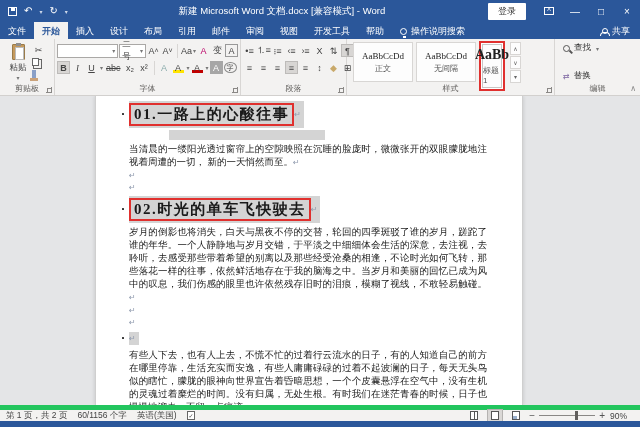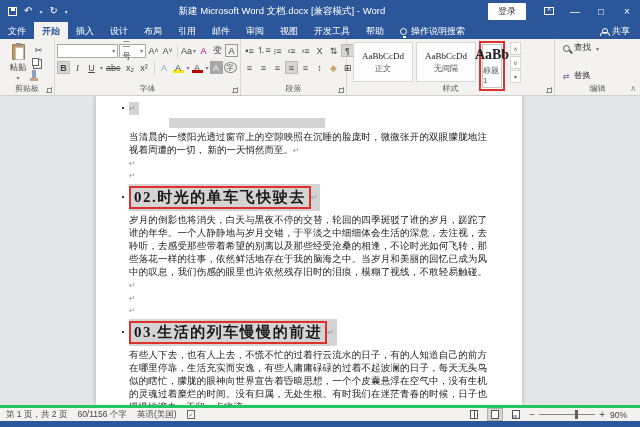--- a/index.html
+++ b/index.html
@@ -101,21 +101,21 @@
   .hrow { display:flex; align-items:center; margin-left:-8px; }
   .hbullet { font-weight:bold; color:#000; font-size:12px; width:8px; }
   .hsel { background:#d4d4d4; display:inline-flex; align-items:center; padding:2px 3px 2px 0; }
   .hbox { border:2px solid #e0302e; padding:0 3px; font-size:15px; font-weight:bold; letter-spacing:1.5px; white-space:nowrap; background:#d4d4d4; }
   .pm { color:#8f9aae; font-size:8px; font-family:"DejaVu Sans",sans-serif; }
   .selband { background:#d4d4d4; height:10px; width:156px; margin:2px 0 2px 40px; }
   .bodyp { font-size:9.5px; line-height:13px; text-align:justify; margin-top:3px; }
   .pline { height:12px; line-height:12px; }
 
   
-  .statusbar { height:16px; background:#f3f2f1; border-top:3px solid #22c55e; display:flex; align-items:center; padding:0 6px; gap:10px; font-size:8.5px; color:#444; flex:0 0 auto; }
+  .statusbar { height:16px; background:#f3f2f1; border-top:5px solid #22c55e; display:flex; align-items:center; padding:0 6px; gap:10px; font-size:8.5px; color:#444; flex:0 0 auto; }
   .i-proof { width:8px; height:9px; border:1px solid #666; background:#fff; position:relative; display:inline-block; }
   .i-proof:after { content:"✓"; position:absolute; left:1px; top:0px; font-size:6px; color:#444; }
   .sb-right { margin-left:auto; display:flex; align-items:center; gap:5px; }
   .vbtn { width:16px; height:13px; border:1px solid transparent; display:flex; align-items:center; justify-content:center; }
   .vbtn.pressed { background:#dad8d6; border-color:#b5b3b1; }
   .vp { width:8px; height:9px; border:1px solid #555; background:#fff; position:relative; }
   .vp.book:after { content:""; position:absolute; left:3px; top:0; width:1px; height:7px; background:#555; }
   .vp.web:after { content:""; position:absolute; left:0; bottom:0; width:4px; height:3px; background:#9ab0cc; }
   .zoomctl { display:flex; align-items:center; gap:4px; }
   .zline { width:56px; height:1px; background:#8a8886; position:relative; }
@@ -308,20 +308,21 @@
 
     <span class="rib-collapse">∧</span>
   </div>
 
   <div class="canvas">
     <div class="page doc">
 
       <div class="hrow">
         <span class="hbullet">·</span>
         <span class="hsel">
+          <span class="hbox">01.一路上的心酸往事</span>
           <span class="pm">↵</span>
         </span>
       </div>
       <div class="selband"></div>
       <div class="bodyp"><span>当清晨的一缕阳光透过窗帘上的空隙映照在沉睡的脸庞时，微微张开的双眼朦胧地注视着周遭的一切， 新的一天悄然而至。</span><span class="pm">↵</span></div>
       <div class="pline"><span class="pm">↵</span></div>
       <div class="pline"><span class="pm">↵</span></div>
 
       <div class="hrow" style="margin-top:3px">
         <span class="hbullet">·</span>
@@ -330,21 +331,20 @@
           <span class="pm">↵</span>
         </span>
       </div>
       <div class="bodyp"><span>岁月的倒影也将消失，白天与黑夜不停的交替，轮回的四季斑驳了谁的岁月，蹉跎了谁的年华。一个人静静地与岁月交错，于平淡之中细细体会生活的深意，去注视，去聆听，去感受那些带着希望的别离以及那些经受沧桑的相逢，不论时光如何飞转，那些落花一样的往事，依然鲜活地存在于我的脑海之中。当岁月和美丽的回忆已成为风中的叹息，我们伤感的眼里也许依然残存旧时的泪痕，模糊了视线，不敢轻易触碰。</span><span class="pm">↵</span></div>
       <div class="pline"><span class="pm">↵</span></div>
       <div class="pline"><span class="pm">↵</span></div>
 
       <div class="hrow" style="margin-top:3px">
         <span class="hbullet">·</span>
         <span class="hsel">
-          <span class="hbox">03.生活的列车慢慢的前进</span>
           <span class="pm">↵</span>
         </span>
       </div>
       <div class="bodyp"><span>有些人下去，也有人上去，不慌不忙的过着行云流水的日子，有的人知道自己的前方在哪里停靠，生活充实而安逸，有些人庸庸碌碌的过着不起波澜的日子，每天无头鸟似的瞎忙，朦胧的眼神向世界宣告着昏暗思想，一个个皮囊悬浮在空气中，没有生机的灵魂过着糜烂的时间。没有归属，无处生根。有时我们在迷茫青春的时候，日子也慢慢地溜走，不留一点痕迹。</span></div>
 
     </div>
   </div>
 
   <div class="statusbar">
     <span>第 1 页，共 2 页</span>

